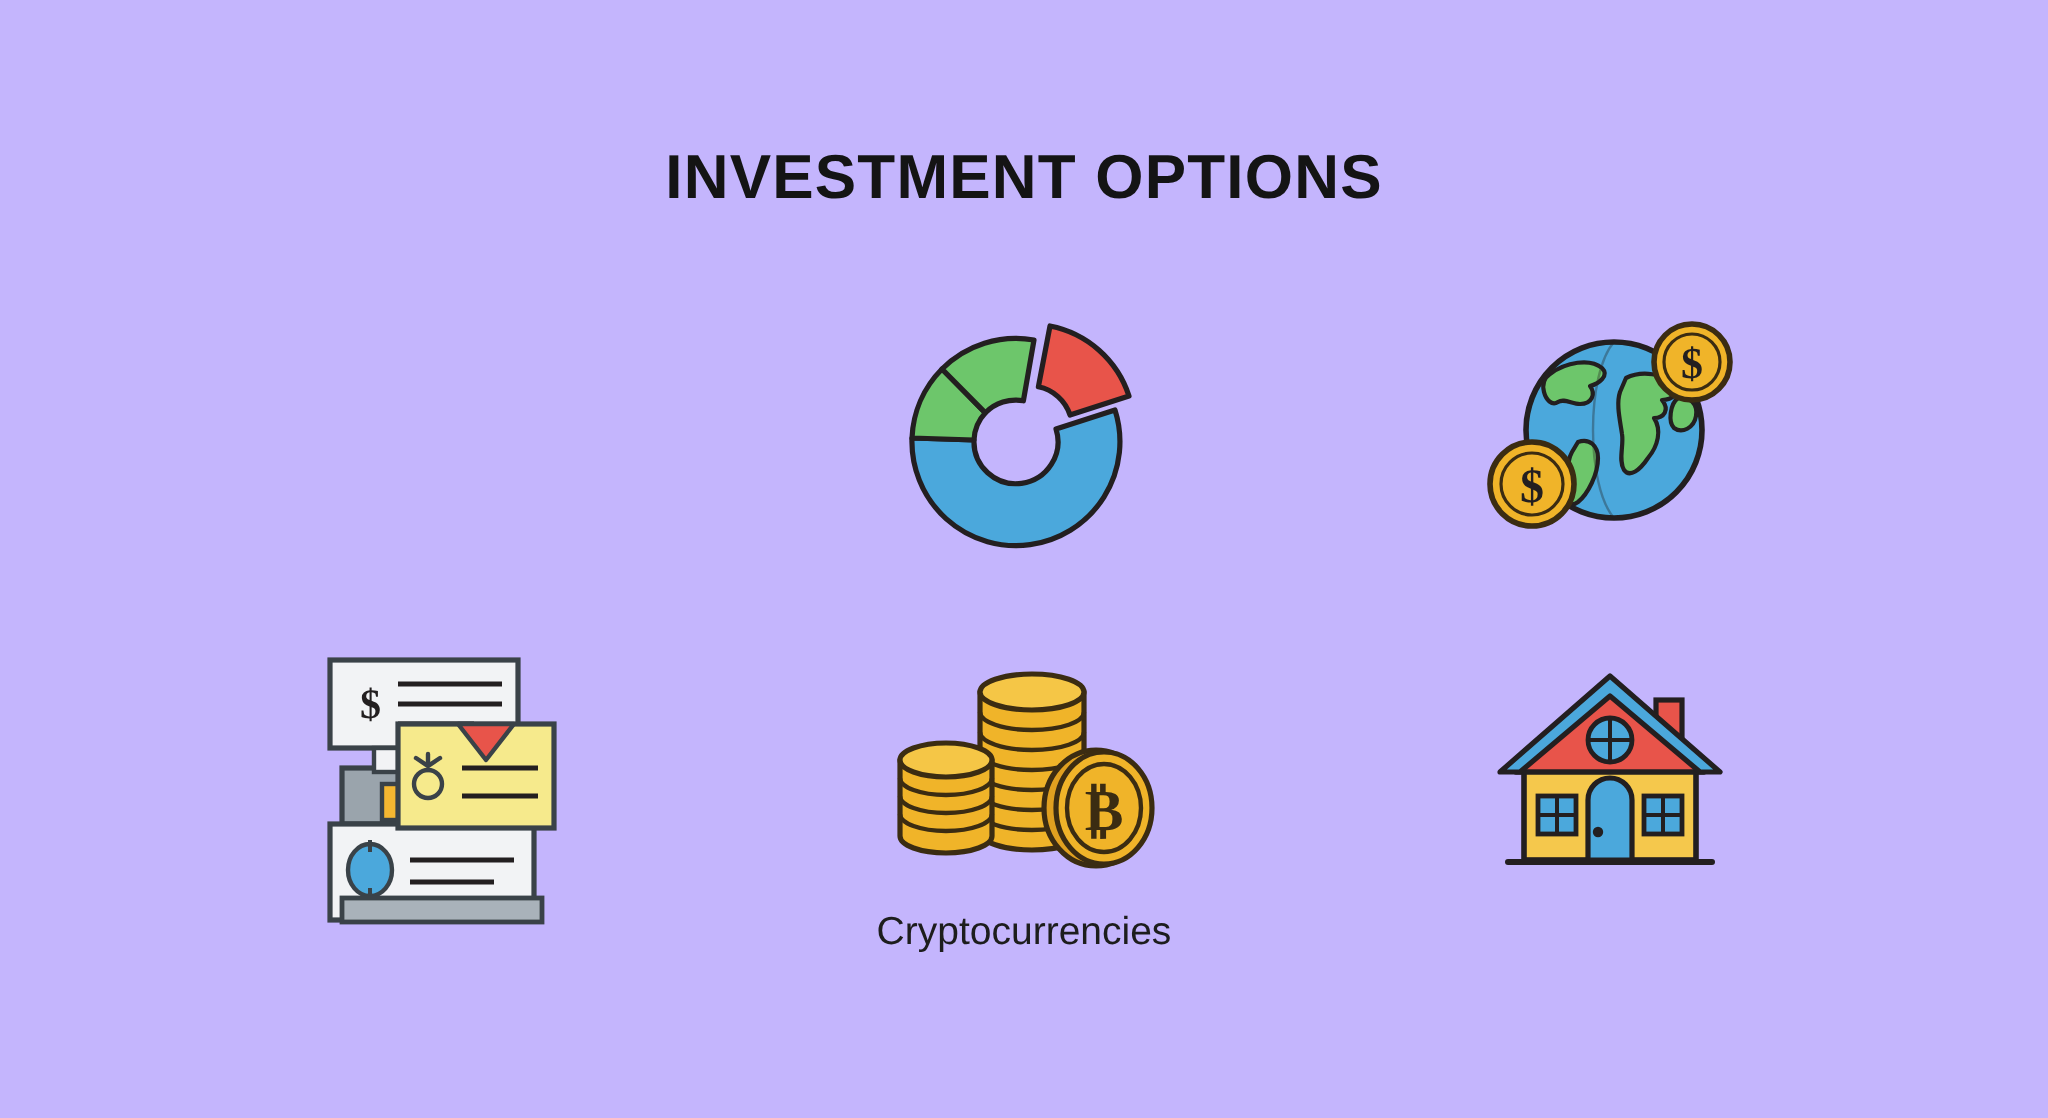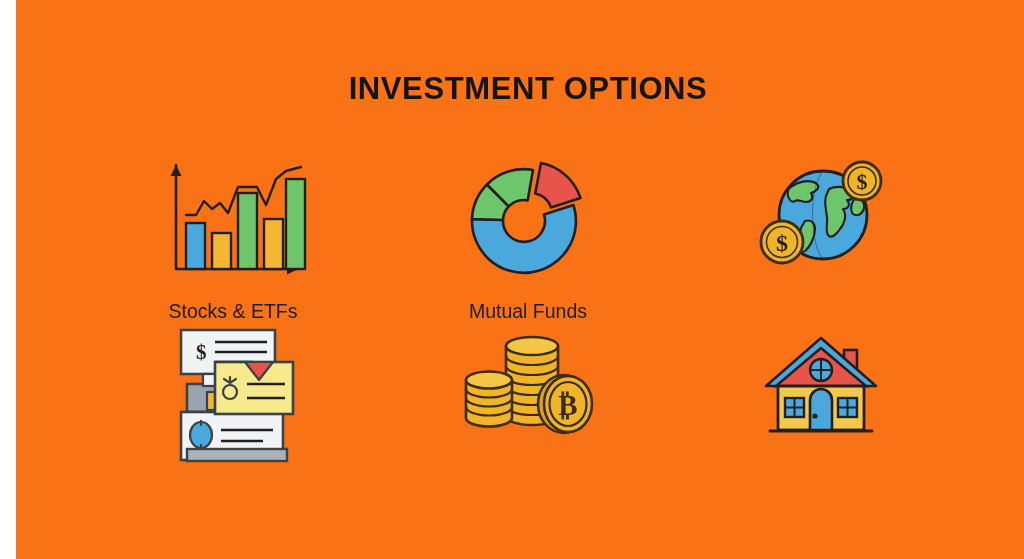--- a/index.html
+++ b/index.html
@@ -14,22 +14,21 @@
     position: relative;
     overflow: hidden;
     font-family: "Liberation Sans", sans-serif;
     color: #1a1a1a;
     -webkit-font-smoothing: antialiased;
   }
 
   #infographic {
     position: absolute;
     inset: 0;
-    background: #f97316;
-    margin-left: 16px;
+    background: #c4b5fd;
   }
 
   
   .title {
     position: absolute;
     top: 70px;
     left: 0;
     width: 1024px;
     text-align: center;
     font-size: 31px;
@@ -81,39 +80,20 @@
 </style>
 </head>
 <body>
 
 <div id="infographic">
 
   <div class="title">INVESTMENT OPTIONS</div>
 
   <div class="grid">
 
-    <div class="card col-1 row-1">
-      <div class="icon-wrap">
-        <svg width="150" height="128" viewBox="0 0 150 128">
-
-          <path d="M18 8 L18 112 L140 112" fill="none" stroke="#231f20" stroke-width="2.6" stroke-linecap="round" stroke-linejoin="round"></path>
-          <path d="M18 8 L12.5 19 L23.5 19 Z" fill="#231f20"></path>
-          <path d="M140 112 L129 106.5 L129 117.5 Z" fill="#231f20"></path>
-
-          <rect x="28" y="66" width="19" height="46" fill="#4BA8DC" stroke="#231f20" stroke-width="2.4"></rect>
-          <rect x="54" y="76" width="19" height="36" fill="#F5B731" stroke="#231f20" stroke-width="2.4"></rect>
-          <rect x="80" y="36" width="19" height="76" fill="#6DC66B" stroke="#231f20" stroke-width="2.4"></rect>
-          <rect x="106" y="62" width="19" height="50" fill="#F5B731" stroke="#231f20" stroke-width="2.4"></rect>
-          <rect x="128" y="22" width="19" height="90" fill="#6DC66B" stroke="#231f20" stroke-width="2.4"></rect>
-
-          <path d="M28 58 L38 58 L46 44 L54 52 L62 46 L70 56 L80 30 L99 30 L108 48 L118 22 L128 14 L143 10" fill="none" stroke="#231f20" stroke-width="2.4" stroke-linecap="round" stroke-linejoin="round"></path>
-        </svg>
-      </div>
-      <div class="label">Stocks &amp; ETFs</div>
-    </div>
 
     <div class="card col-2 row-1">
       <div class="icon-wrap">
         <svg width="132" height="128" viewBox="0 0 132 128">
           <g transform="translate(62,64)">
 
             <path d="M -52 -2
                      A 52 52 0 1 0 49.5 -16
                      L 20 -6.5
                      A 21 21 0 1 1 -21 -1 Z" fill="#4BA8DC" stroke="#231f20" stroke-width="2.6" stroke-linejoin="round"></path>
@@ -130,21 +110,20 @@
 
             <g transform="translate(7,-7)">
               <path d="M 10 -51
                        A 52 52 0 0 1 49.5 -16
                        L 20 -6.5
                        A 21 21 0 0 0 4.2 -20.6 Z" fill="#E8544A" stroke="#231f20" stroke-width="2.6" stroke-linejoin="round"></path>
             </g>
           </g>
         </svg>
       </div>
-      <div class="label">Mutual Funds</div>
     </div>
 
     <div class="card col-3 row-1">
       <div class="icon-wrap">
         <svg width="132" height="128" viewBox="0 0 132 128">
 
           <circle cx="68" cy="58" r="44" fill="#4BA8DC" stroke="#231f20" stroke-width="2.8"></circle>
           <g fill="#6DC66B" stroke="#231f20" stroke-width="2.1" stroke-linejoin="round">
 
             <path d="M36 30 C44 24 56 22 62 27 C66 31 60 35 56 36 C59 40 57 45 51 45
@@ -235,20 +214,21 @@
               <path d="M8 79 A23 8.5 0 0 0 54 79"></path>
             </g>
 
             <ellipse cx="106" cy="76" rx="26" ry="29" fill="#E0A020"></ellipse>
             <ellipse cx="110" cy="76" rx="24" ry="28" fill="#F0B429"></ellipse>
             <ellipse cx="110" cy="76" rx="18.5" ry="22" fill="none" stroke-width="2.2"></ellipse>
           </g>
           <text x="110" y="87" text-anchor="middle" font-family="'Liberation Serif', serif" font-size="29" font-weight="bold" fill="#3B2C12">₿</text>
         </svg>
       </div>
+      <div class="label">Cryptocurrencies</div>
     </div>
 
     <div class="card col-3 row-2 r2c3">
       <div class="icon-wrap">
         <svg width="126" height="112" viewBox="0 0 126 112">
 
           <rect x="86" y="22" width="13" height="28" fill="#E8544A" stroke="#231f20" stroke-width="2.6"></rect>
 
           <rect x="20" y="56" width="86" height="46" fill="#F5C84C" stroke="#231f20" stroke-width="2.8"></rect>
 

